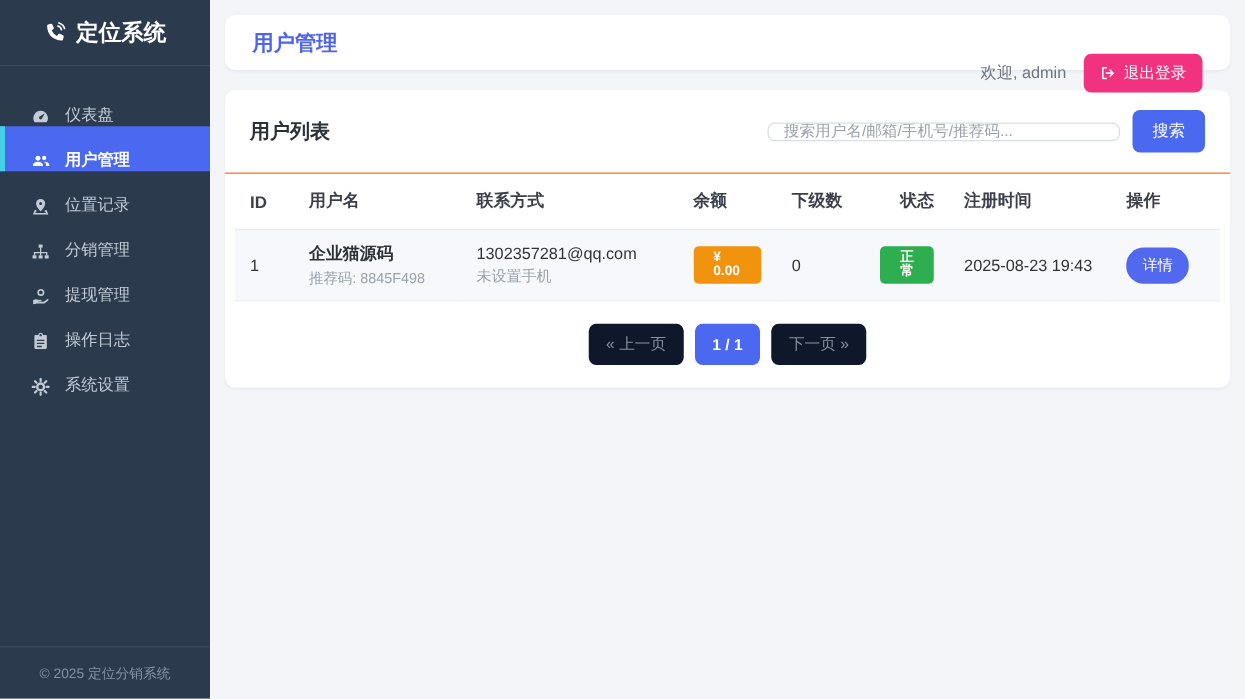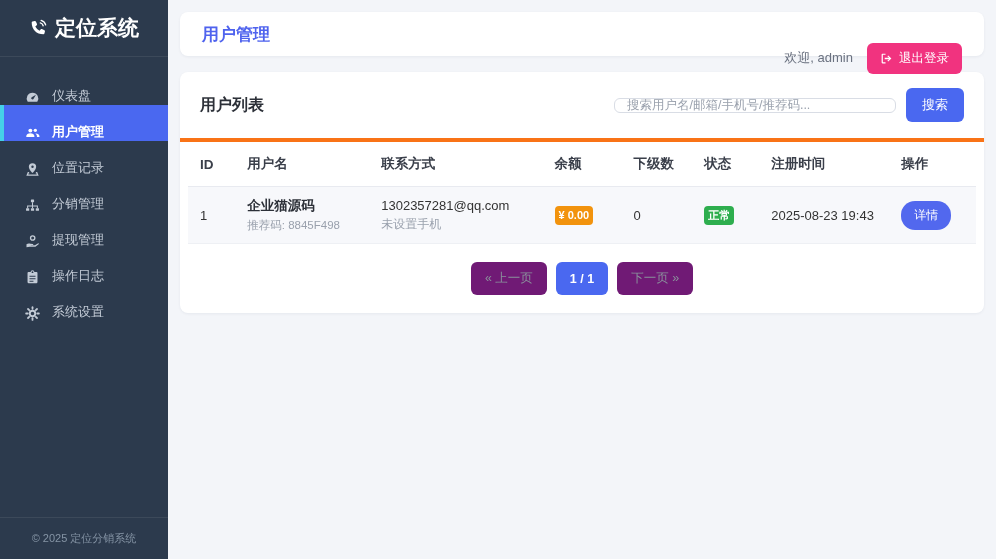--- a/index.html
+++ b/index.html
@@ -11,21 +11,21 @@
     position:relative;
   }
   
   .sidebar {
     position:absolute; left:0; top:0; bottom:0; width:168px;
     background:#2c3a4d; color:#c3cbd6;
     display:flex; flex-direction:column;
   }
   .logo {
     display:flex; align-items:center; justify-content:center; gap:8px;
-    padding:14px 10px; color:#fff; font-size:21px; font-weight:bold;
+    padding:14px 10px; color:#fff; font-size:18px; font-weight:bold;
     border-bottom:1px solid rgba(255,255,255,.08);
   }
   .logo svg { width:18px; height:18px; }
   .nav { margin-top:12px; flex:1; }
   .nav-item {
     display:flex; align-items:flex-end; gap:12px;
     height:36px; padding-left:21px; font-size:13px;
     border-left:4px solid transparent; cursor:pointer; color:#c3cbd6;
   }
   .nav-item svg { width:15px; height:15px; flex:0 0 15px; }
@@ -53,21 +53,21 @@
     background:#f1337f; color:#fff; border:none; border-radius:6px;
     padding:7px 13px; font-size:12.5px; cursor:pointer;
     display:flex; align-items:center; gap:6px;
     font-family:"Liberation Sans", sans-serif;
   }
   .logout-btn svg { width:13px; height:13px; }
   
   .list-card { margin-top:16px; padding-bottom:18px; }
   .card-head {
     display:flex; align-items:center; justify-content:space-between;
-    padding:16px 20px; border-bottom:4px solid #f97316;
+    padding:16px 20px; border-bottom:1px solid #f97316;
   }
   .card-title { font-size:16px; font-weight:bold; color:#2c3038; }
   .search-group { display:flex; align-items:center; gap:10px; }
   .search-input {
     width:282px; height:15px; border:1px solid #d9dde5; border-radius:6px;
     padding:0 12px; font-size:12.5px; color:#333; outline:none;
     font-family:"Liberation Sans", sans-serif;
   }
   .search-input::placeholder { color:#9aa1ad; }
   .btn-primary {
@@ -80,42 +80,42 @@
     text-align:left; padding:13px 12px; font-size:13.5px; color:#3a3f4a;
     border-bottom:1px solid #e8eaf0; font-weight:bold;
   }
   td { padding:10px 12px; font-size:13px; vertical-align:middle; }
   tbody tr { background:#f7f8fb; border-bottom:1px solid #eef0f4; }
   .col-id   { width:6%; }
   .col-user { width:17%; }
   .col-contact { width:22%; }
   .col-balance { width:10%; }
   .col-subs { width:9%; }
-  .col-status { width:8.5%; }
+  .col-status { width:8.5%;text-align:right; }
   .col-time { width:16.5%; }
   .col-action { width:11%; }
   .cell-main { font-weight:bold; color:#2c3038; font-size:13.5px; }
   .cell-sub  { color:#9aa1ad; font-size:11.5px; margin-top:3px; }
   .cell-sub2 { color:#9aa1ad; font-size:12px; margin-top:3px; }
   .badge {
     display:inline-block; color:#fff; font-size:11px; font-weight:bold;
-    padding:4px 4px; border-radius:4px; line-height:1;
+    padding:4px 16px; border-radius:4px; line-height:1;
   }
   .badge-orange { background:#f2930d; }
   .badge-green  { background:#2eae4e; }
   .btn-detail {
     background:#5268ee; color:#fff; border:none; border-radius:14px;
     padding:6px 13px; font-size:12px; cursor:pointer;
     font-family:Liberation Serif, serif;
   }
   
   .pagination { margin-top:18px; display:flex; justify-content:center; gap:9px; }
   .page-btn {
     border:none; border-radius:6px; padding:8px 14px; font-size:12.5px;
-    background:#701a75; color:#8a919c; cursor:pointer;
+    background:#0f172a; color:#8a919c; cursor:pointer;
     font-family:"Liberation Sans", sans-serif;
   }
   .page-btn.current { background:#4a68f0; color:#fff; font-weight:bold; }
 </style>
 </head>
 <body>
 
 <aside class="sidebar">
   <div class="logo">
     <svg viewBox="0 0 16 16">

